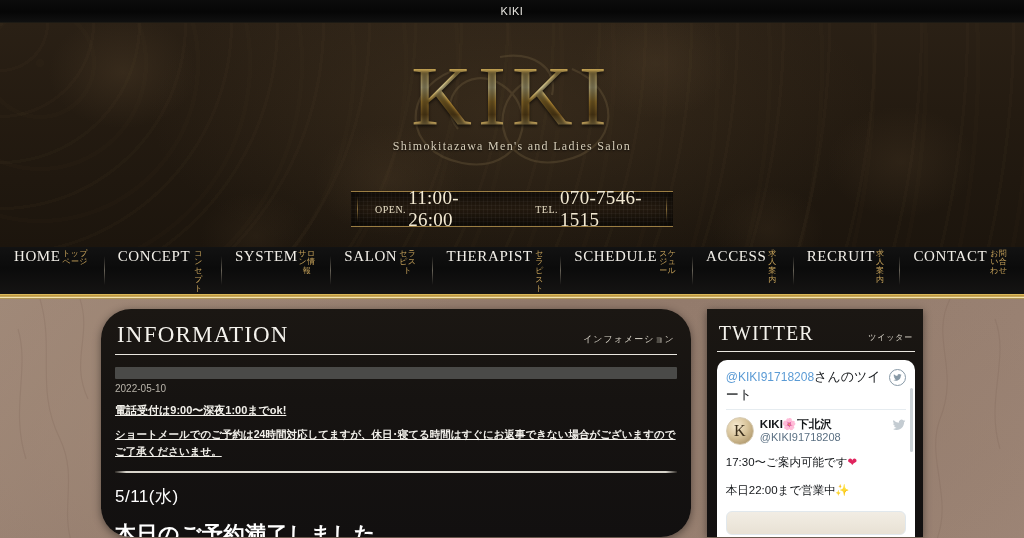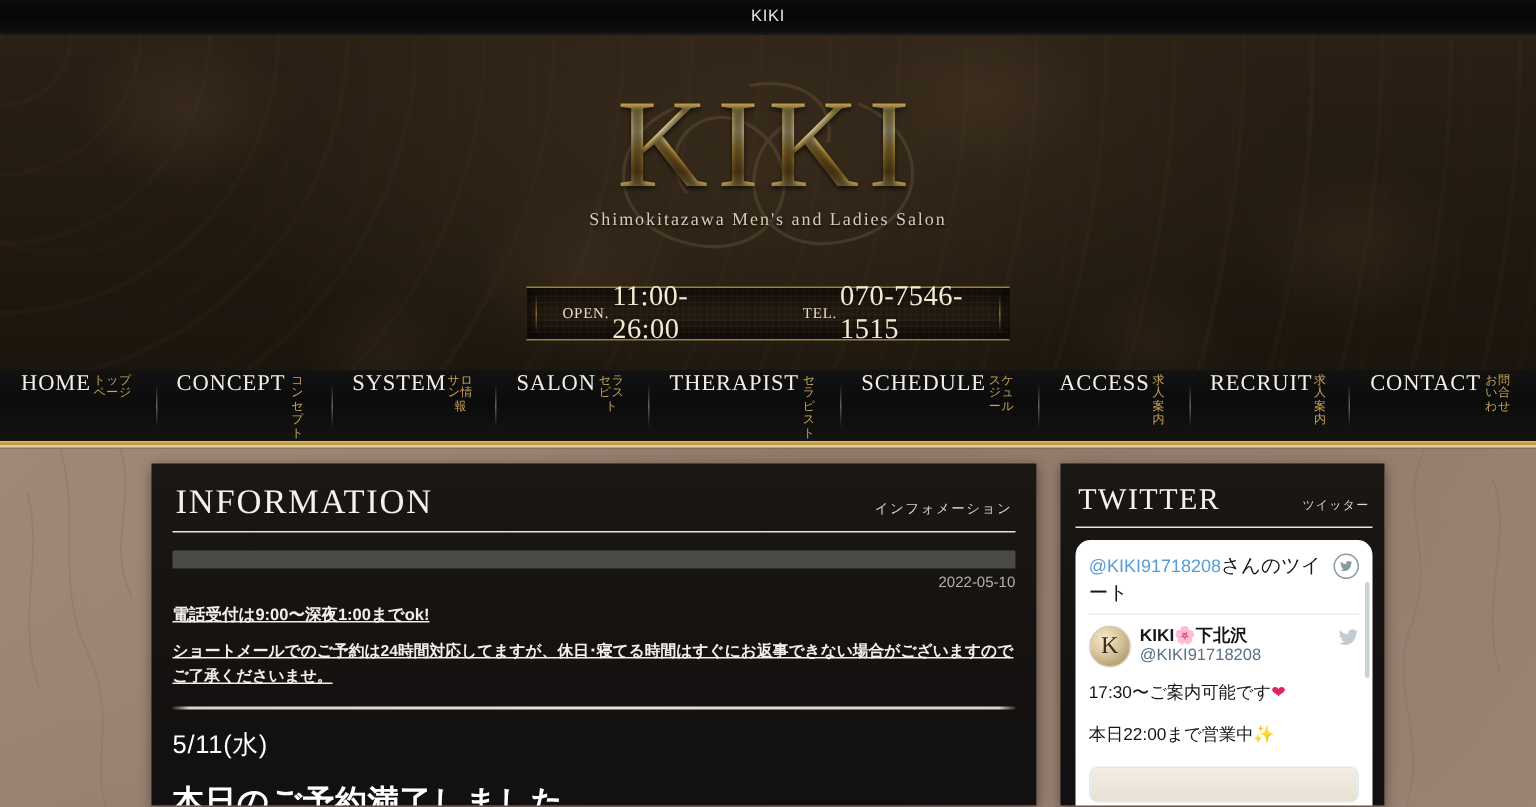--- a/index.html
+++ b/index.html
@@ -235,20 +235,21 @@
   .panel {
     background: linear-gradient(180deg, #1b1713 0%, #161311 40%, #121010 100%);
     box-shadow: 0 2px 8px rgba(0,0,0,.45);
   }
   .info-panel {
     width: 612px;
     padding: 0 14px 12px 14px;
     height: 228px;
     box-sizing: border-box;
     overflow: hidden;
+    border-radius: 30px;
   }
   .panel-head {
     display: flex;
     align-items: baseline;
     justify-content: space-between;
     padding: 13px 2px 6px 2px;
     border-bottom: 1px solid #e9e6df;
   }
   .panel-title {
     font-family: "Liberation Serif", serif;
@@ -262,21 +263,20 @@
     color: #ddd8cc;
   }
   .placeholder-bar {
     margin-top: 12px;
     height: 12px;
     background: #4a4a48;
     border-radius: 1px;
   }
   .info-date {
     margin-top: 4px;
-    text-align: right;
     font-size: 10px;
     color: #b9b4aa;
     font-family: "Liberation Sans", sans-serif;
   }
   .info-line {
     margin-top: 7px;
     font-size: 11px;
     line-height: 1.65;
     color: #f2f0ea;
     text-decoration: underline;

